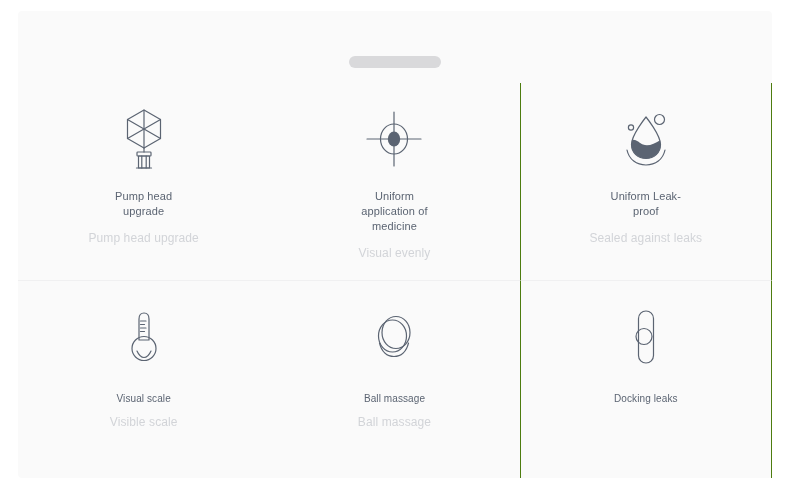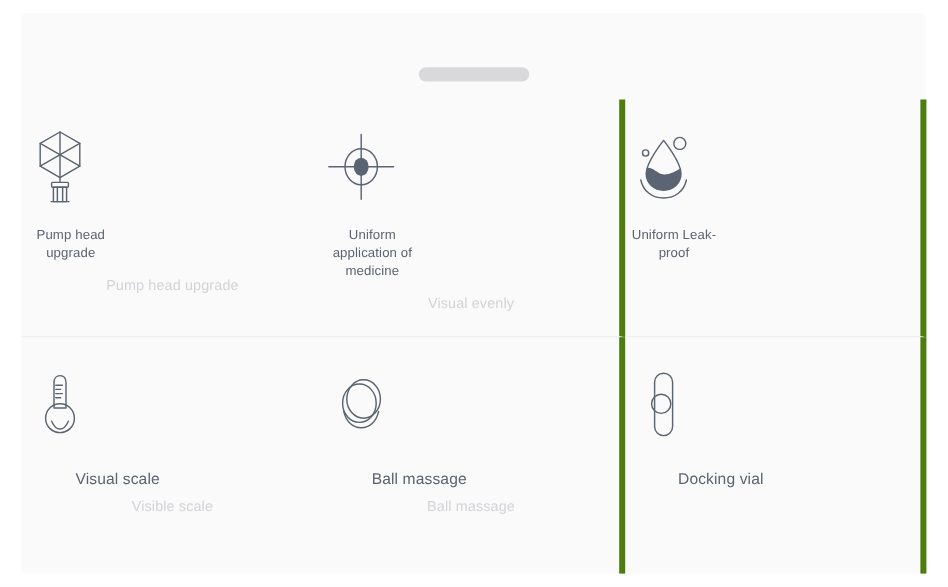--- a/index.html
+++ b/index.html
@@ -44,29 +44,30 @@
     height: 395px;
     display: grid;
     grid-template-columns: 1fr 1fr 1fr;
     grid-template-rows: 1fr 1fr;
   }
 
   .feature-cell {
     position: relative;
     display: flex;
     flex-direction: column;
+    align-items: center;
     justify-content: flex-start;
     padding-top: 24px;
     box-sizing: border-box;
   }
 
   
   .feature-cell.col-1,
   .feature-cell.col-2 {
-    border-right: 5px solid #4d7c0f;
+    border-right: 1px solid #4d7c0f;
   }
   
   .feature-cell.row-0 {
     border-bottom: 1px solid #f0f0f1;
   }
 
   .feature-icon {
     width: 64px;
     height: 64px;
     display: flex;
@@ -94,21 +95,21 @@
     line-height: 16px;
     text-align: center;
     margin-top: 11px;
     letter-spacing: 0.1px;
     white-space: nowrap;
   }
 
   
   .feature-cell.row-1 .feature-icon { margin-bottom: 22px; }
   .feature-cell.row-1 .feature-title {
-    font-size: 13px;
+    font-size: 10px;
     max-width: 160px;
   }
   .feature-cell.row-1 .feature-subtitle {
     margin-top: 8px;
   }
 </style>
 </head>
 <body>
 
 <div id="feature-panel">
@@ -173,20 +174,21 @@
           </clipPath>
           <g clip-path="url(#dropClip)">
             <path d="M10 31 C15 25.5 19.5 31.5 24 33.5 C29.5 36 36 32.5 44 27.5
                      L44 50 L10 50 Z" fill="#5b6472" stroke="none"></path>
           </g>
 
           <path d="M8 39 C10 48.5 17.5 54 27 54 C36.5 54 44 48.5 46 39"></path>
         </svg>
       </div>
       <div class="feature-title">Uniform Leak-proof</div>
+      <div class="feature-subtitle">Sealed against leaks</div>
     </div>
 
     <div class="feature-cell row-1 col-0">
       <div class="feature-icon">
         <svg width="36" height="58" viewBox="0 0 36 58" fill="none" stroke="#5b6472" stroke-width="1.2" stroke-linecap="round" stroke-linejoin="round">
 
           <path d="M13 11 C13 7 15.2 5 18 5 C20.8 5 23 7 23 11 L23 32 L13 32 Z"></path>
 
           <line x1="14.5" y1="13" x2="20" y2="13"></line>
           <line x1="14.5" y1="16.5" x2="18.5" y2="16.5"></line>
@@ -219,17 +221,17 @@
 
     <div class="feature-cell row-1 col-2">
       <div class="feature-icon">
         <svg width="36" height="58" viewBox="0 0 36 58" fill="none" stroke="#5b6472" stroke-width="1.2" stroke-linecap="round" stroke-linejoin="round">
 
           <rect x="10.5" y="3" width="15" height="52" rx="7.5"></rect>
 
           <circle cx="16" cy="28.5" r="8"></circle>
         </svg>
       </div>
-      <div class="feature-title">Docking vial</div>
+      <div class="feature-title">Docking leaks</div>
     </div>
 
   </div>
 </div>
 
 </body></html>

